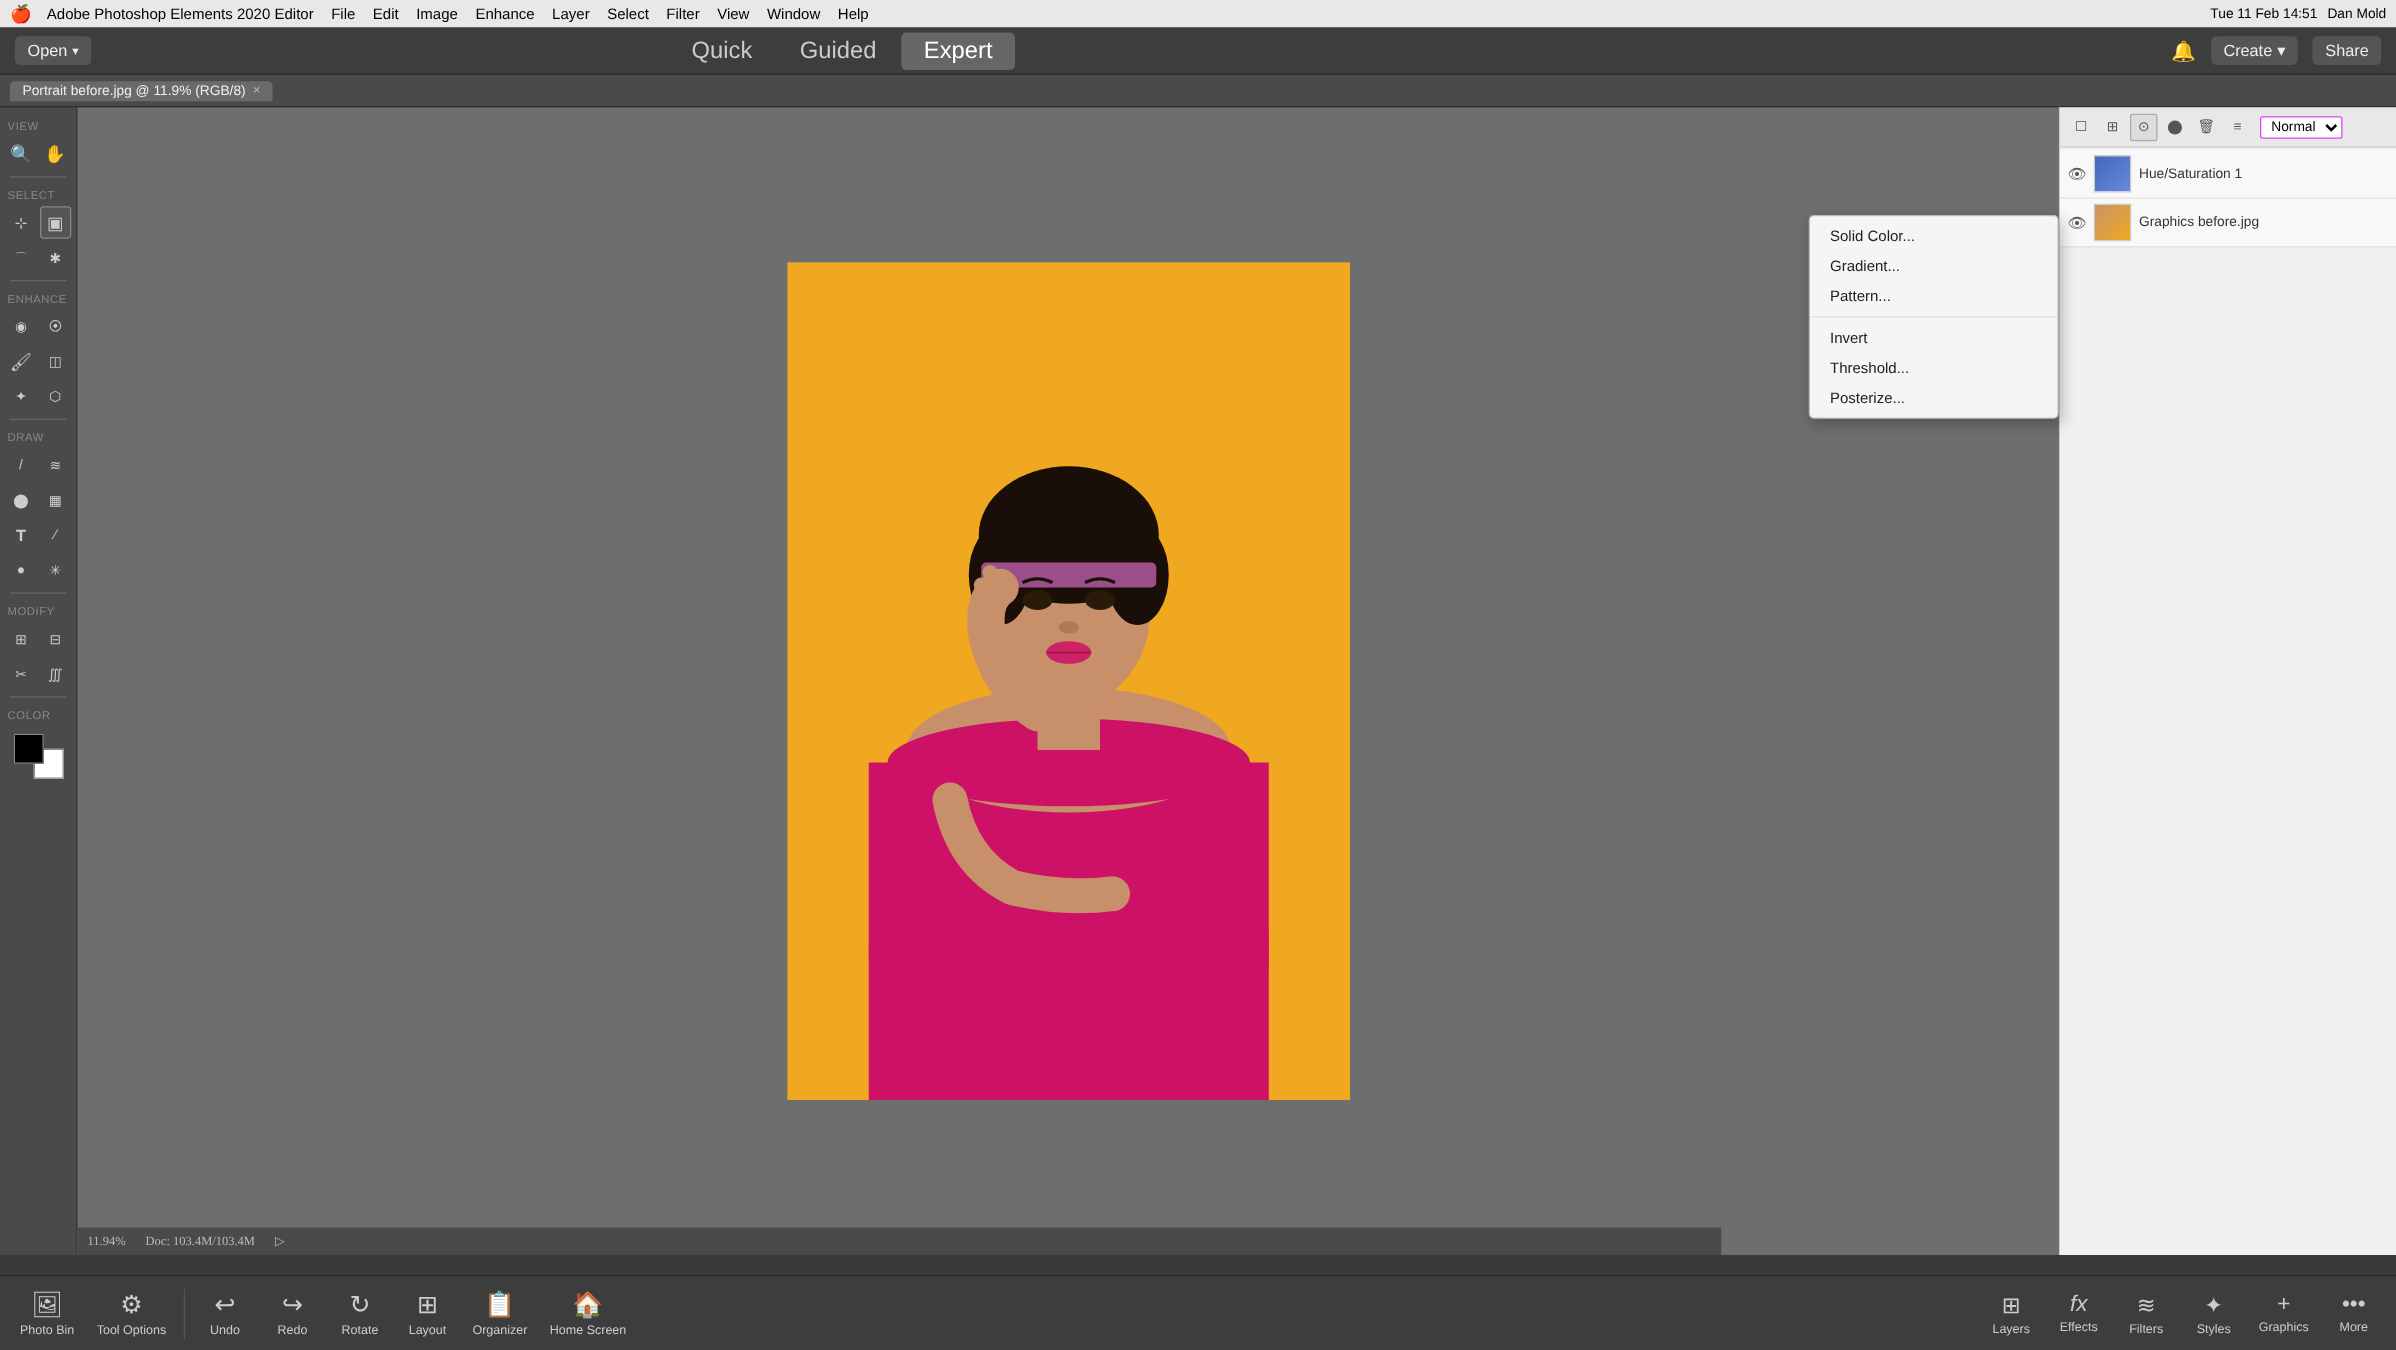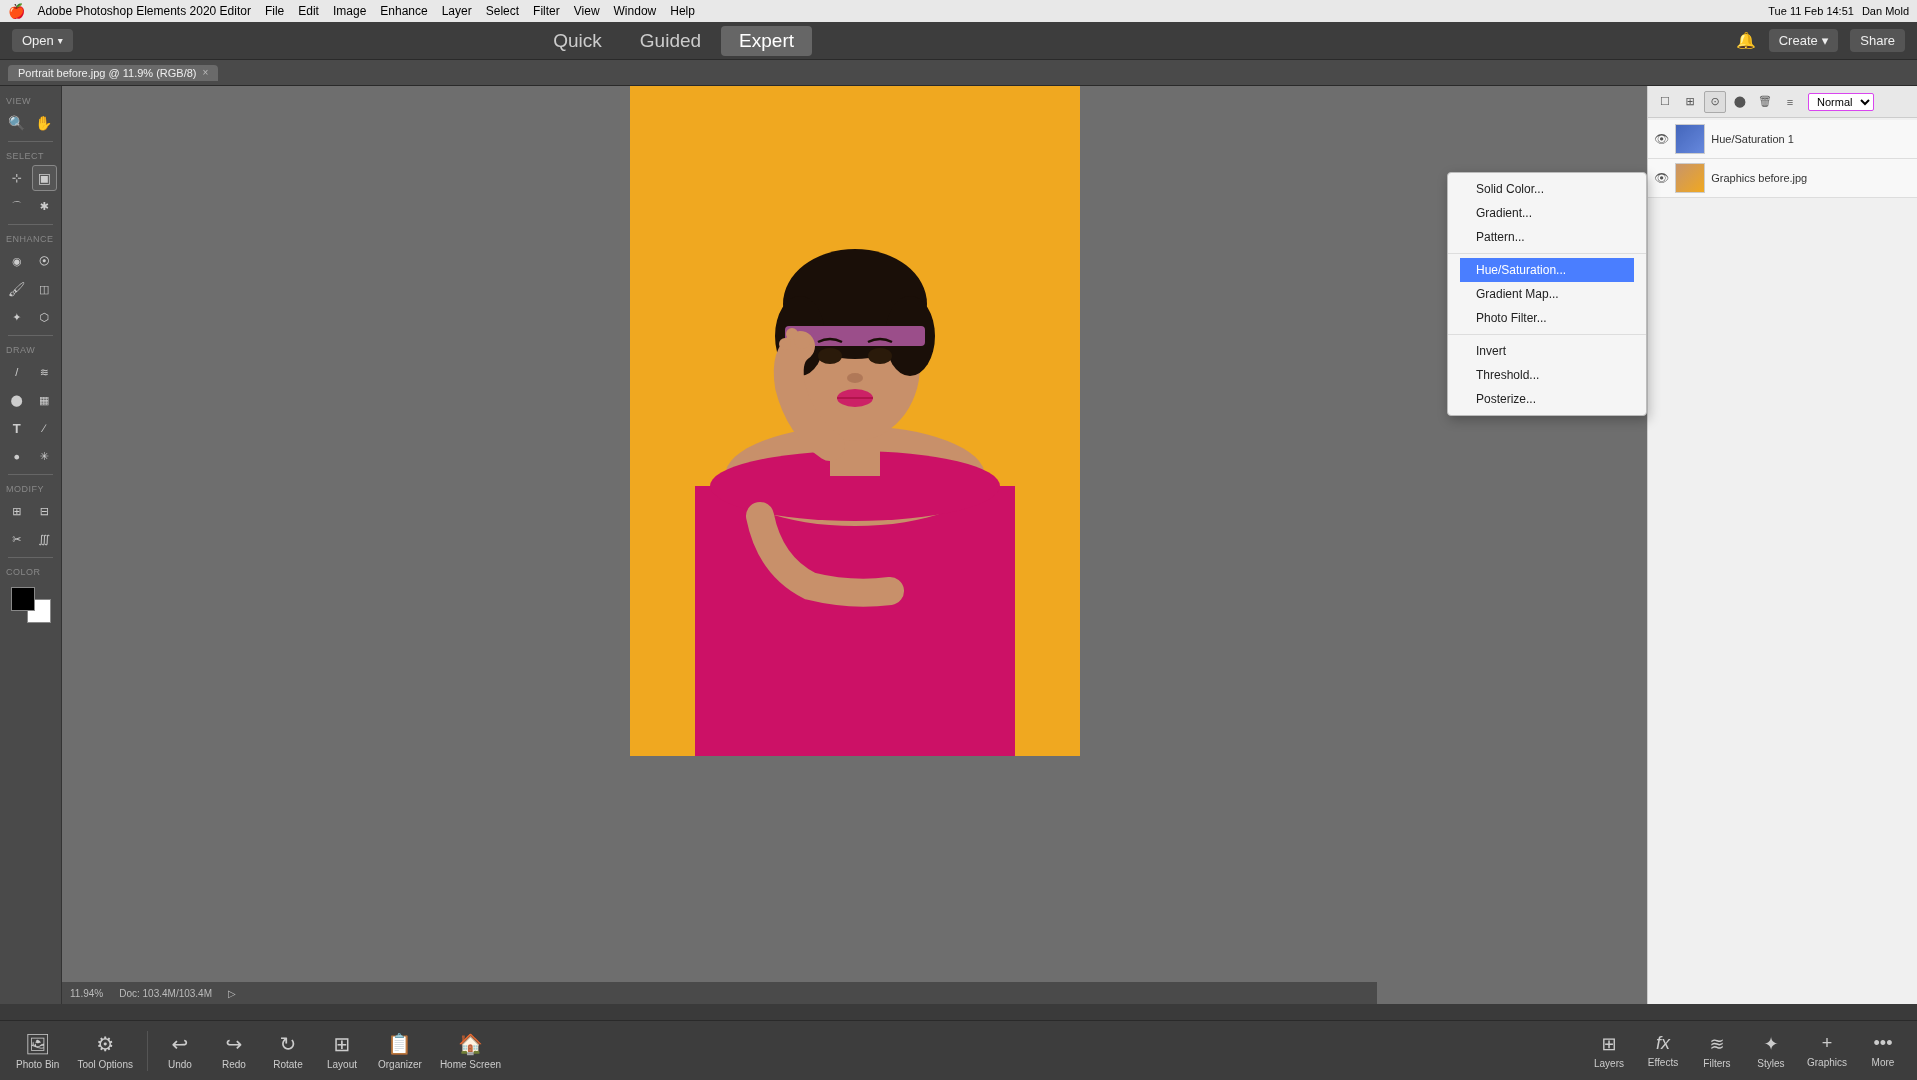--- a/index.html
+++ b/index.html
@@ -89,21 +89,21 @@
 
     
     .color-section { margin-top: 4px; padding: 2px; }
     .color-boxes { position: relative; width: 40px; height: 36px; margin: 0 auto; }
     .color-bg { position: absolute; right: 0; bottom: 0; width: 24px; height: 24px; background: #fff; border: 1px solid #888; }
     .color-fg { position: absolute; left: 0; top: 0; width: 24px; height: 24px; background: #000; border: 1px solid #888; }
 
     
     #canvas-area {
       flex: 1; background: #6e6e6e; position: relative; overflow: hidden;
-      display: flex; align-items: flex-start; justify-content: center;
+      display: flex; align-items: center; justify-content: center; font-family: Liberation Serif, serif;
     }
     .canvas-image-container {
       position: relative; background: #f0a820;
       width: 450px; height: 670px; overflow: hidden;
     }
     
     .portrait-bg { width: 100%; height: 100%; background: #f0a820; position: relative; overflow: hidden; }
 
     
     #status-bar {
@@ -150,21 +150,21 @@
     }
     .layer-name { font-size: 11px; color: #333; }
 
     
     #dropdown-menu {
       position: absolute; right: 270px; top: 86px;
       background: #f5f5f5; border: 1px solid #bbb;
       border-radius: 4px; box-shadow: 2px 4px 12px rgba(0,0,0,0.25);
       width: 200px; z-index: 100;
     }
-    .dropdown-group { border-bottom: 1px solid #ddd; padding: 4px 12px; }
+    .dropdown-group { border-bottom: 1px solid #ddd; padding: 4px 0; }
     .dropdown-item {
       padding: 5px 16px; font-size: 12px; color: #222; cursor: pointer;
     }
     .dropdown-item.highlighted { background: #4a7eff; color: #fff; }
 
     
     #bottom-panel {
       width: 100%; height: 60px; background: #3d3d3d;
       display: flex; align-items: center; padding: 0 8px; gap: 4px;
       border-top: 1px solid #2a2a2a; position: absolute; bottom: 0; left: 0;
@@ -379,25 +379,20 @@
 
     <div id="dropdown-menu">
 
       <div class="dropdown-group">
         <div class="dropdown-item">Solid Color...</div>
         <div class="dropdown-item">Gradient...</div>
         <div class="dropdown-item">Pattern...</div>
       </div>
 
 
-      <div class="dropdown-group">
-        <div class="dropdown-item highlighted">Hue/Saturation...</div>
-        <div class="dropdown-item">Gradient Map...</div>
-        <div class="dropdown-item">Photo Filter...</div>
-      </div>
 
       <div class="dropdown-group" style="border-bottom: none;">
         <div class="dropdown-item">Invert</div>
         <div class="dropdown-item">Threshold...</div>
         <div class="dropdown-item">Posterize...</div>
       </div>
     </div>
   </div>
 
 </div>

